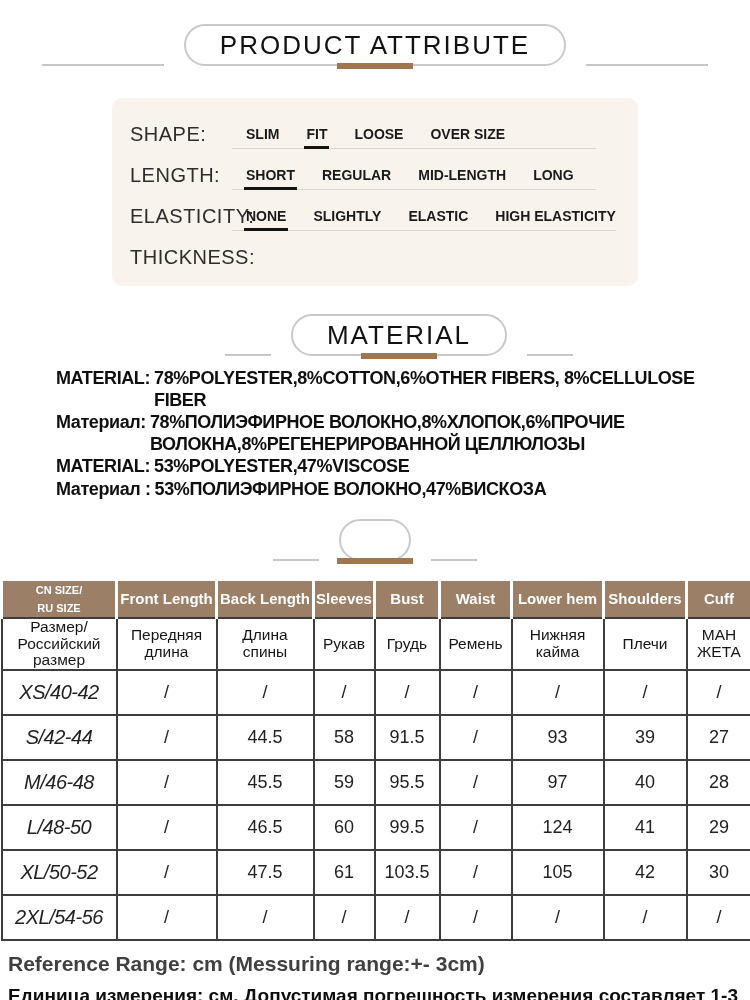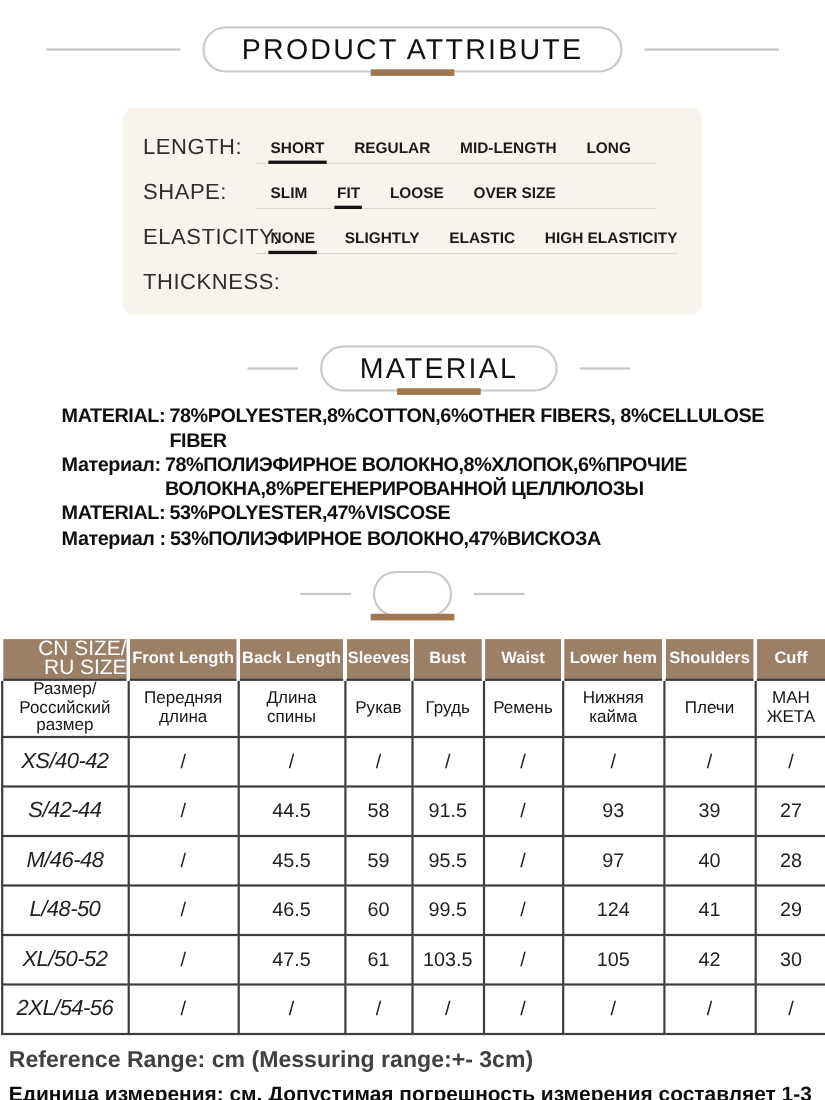--- a/index.html
+++ b/index.html
@@ -3,21 +3,21 @@
 <meta charset="utf-8">
 <style>
   html,body{margin:0;padding:0;}
   body{
     width:750px;height:1000px;overflow:hidden;background:#ffffff;
     font-family:"Liberation Sans",sans-serif;color:#1c1c1c;
   }
   .page{width:750px;height:1000px;position:relative;padding-top:24px;box-sizing:border-box;}
 
   
-  .sec-header{display:flex;align-items:center;justify-content:center;gap:20px;}
+  .sec-header{display:flex;align-items:flex-end;justify-content:center;gap:20px;}
   .hline{height:0;border-top:2px solid #c7c7c7;}
   .sec-header.top .hline{width:122px;}
   .sec-header.small .hline{width:46px;}
   .hbox{
     position:relative;height:38px;display:flex;align-items:center;
     padding:0 34px;border:2px solid #c9c9c9;border-radius:21px;
     font-size:26px;letter-spacing:2px;color:#121212;white-space:nowrap;
   }
   .hbox .bar{
     position:absolute;left:50%;bottom:-5px;transform:translateX(-50%);
@@ -59,21 +59,21 @@
   .size-chart th,.size-chart td{
     border:2px solid #3d3d3d;text-align:center;vertical-align:middle;
     padding:0;overflow:hidden;
   }
   tr.t-en{height:35px;}
   tr.t-en th{
     background:#9b7f67;color:#ffffff;font-weight:600;font-size:15px;
     border:3px solid #ffffff;border-bottom:2px solid #3d3d3d;
     white-space:pre-line;line-height:16px;
   }
-  tr.t-en th:first-child{font-size:19px;font-weight:400;line-height:18px;text-align:right;}
+  tr.t-en th:first-child{font-size:11px;font-weight:700;line-height:18px;}
   tr.t-ru{height:46px;}
   tr.t-ru td{font-size:15.5px;color:#161616;white-space:pre-line;line-height:16.5px;}
   tbody tr.data-row{height:45px;}
   tbody td{font-size:18px;color:#222222;}
   tbody td.size{font-size:20px;letter-spacing:-0.5px;font-style:italic;}
 
   
   .footer{padding:11px 8px 0;}
   .foot-en{font-size:21px;font-weight:700;color:#404040;}
   .foot-ru{font-size:19px;font-weight:700;color:#0d0d0d;margin-top:9px;}
@@ -88,36 +88,36 @@
     <div class="hbox">
       <span>PRODUCT ATTRIBUTE</span>
       <i class="bar"></i>
     </div>
     <span class="hline"></span>
   </div>
 
   <div class="attr-panel">
 
     <div class="attr-row">
+      <span class="attr-label">SHAPE:</span>
+      <div class="attr-options">
+        <span class="opt">SLIM</span>
+        <span class="opt sel">FIT</span>
+        <span class="opt">LOOSE</span>
+        <span class="opt">OVER SIZE</span>
+      </div>
+    </div>
+
+    <div class="attr-row">
       <span class="attr-label">LENGTH:</span>
       <div class="attr-options">
         <span class="opt sel">SHORT</span>
         <span class="opt">REGULAR</span>
         <span class="opt">MID-LENGTH</span>
         <span class="opt">LONG</span>
-      </div>
-    </div>
-
-    <div class="attr-row">
-      <span class="attr-label">SHAPE:</span>
-      <div class="attr-options">
-        <span class="opt">SLIM</span>
-        <span class="opt sel">FIT</span>
-        <span class="opt">LOOSE</span>
-        <span class="opt">OVER SIZE</span>
       </div>
     </div>
 
     <div class="attr-row">
       <span class="attr-label">ELASTICITY:</span>
       <div class="attr-options">
         <span class="opt sel">NONE</span>
         <span class="opt">SLIGHTLY</span>
         <span class="opt">ELASTIC</span>
         <span class="opt">HIGH ELASTICITY</span>

